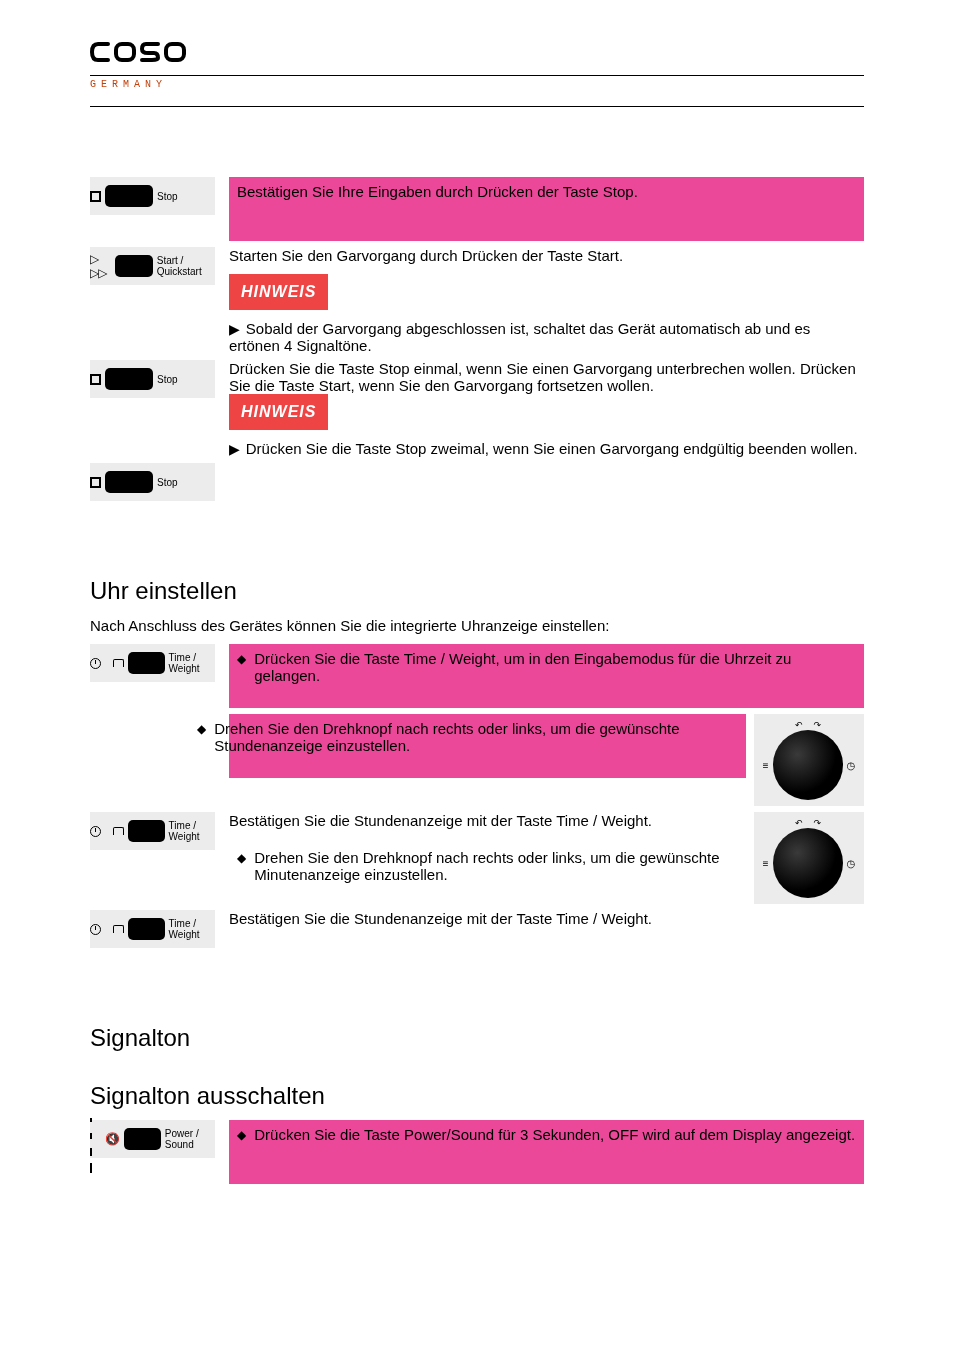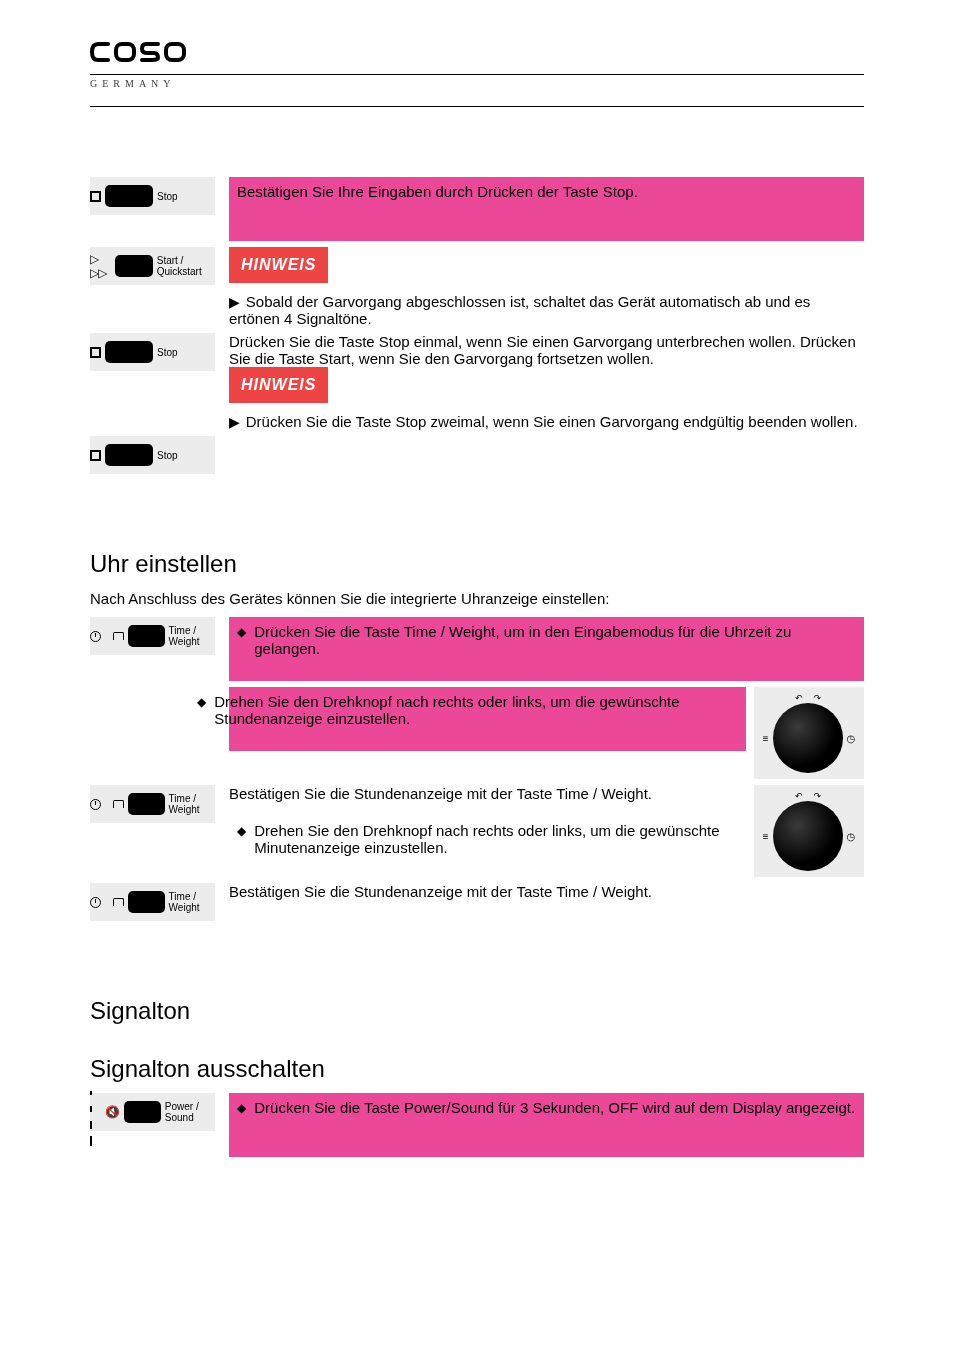--- a/index.html
+++ b/index.html
@@ -13,25 +13,25 @@
     position: relative;
   }
   .page {
     padding: 40px 90px 40px 90px;
   }
   .header {
     height: 60px;
     position: relative;
   }
   .logo {
-    font-family: Liberation Serif, serif;
+    font-family: Liberation Mono, monospace;
     font-weight: 900;
     font-size: 24px;
     letter-spacing: 1px;
-    color: #404040;
+    color: #c2410c;
   }
   .logo .germany {
     font-size: 10px;
     letter-spacing: 5px;
     font-weight: 400;
     display: block;
     border-top: 1px solid #000;
     margin-top: 2px;
     padding-top: 3px;
   }
@@ -190,20 +190,21 @@
 
     <div class="row">
       <div class="left-col">
         <div class="btn-tile">
           <div class="icons play-icons">▷ ▷▷</div>
           <div class="black-pill"></div>
           <div class="caption">Start / Quickstart</div>
         </div>
       </div>
       <div class="right-col">
+        <div style="margin-bottom:10px;">Starten Sie den Garvorgang durch Drücken der Taste Start.</div>
         <div class="hinweis-bar">HINWEIS</div>
         <div><span class="hinweis-arrow">▶</span><span>Sobald der Garvorgang abgeschlossen ist, schaltet das Gerät automatisch ab und es ertönen 4 Signaltöne.</span></div>
       </div>
     </div>
 
     <div class="row">
       <div class="left-col">
         <div class="btn-tile">
           <div class="icons">
               <span class="icon-square"></span>

